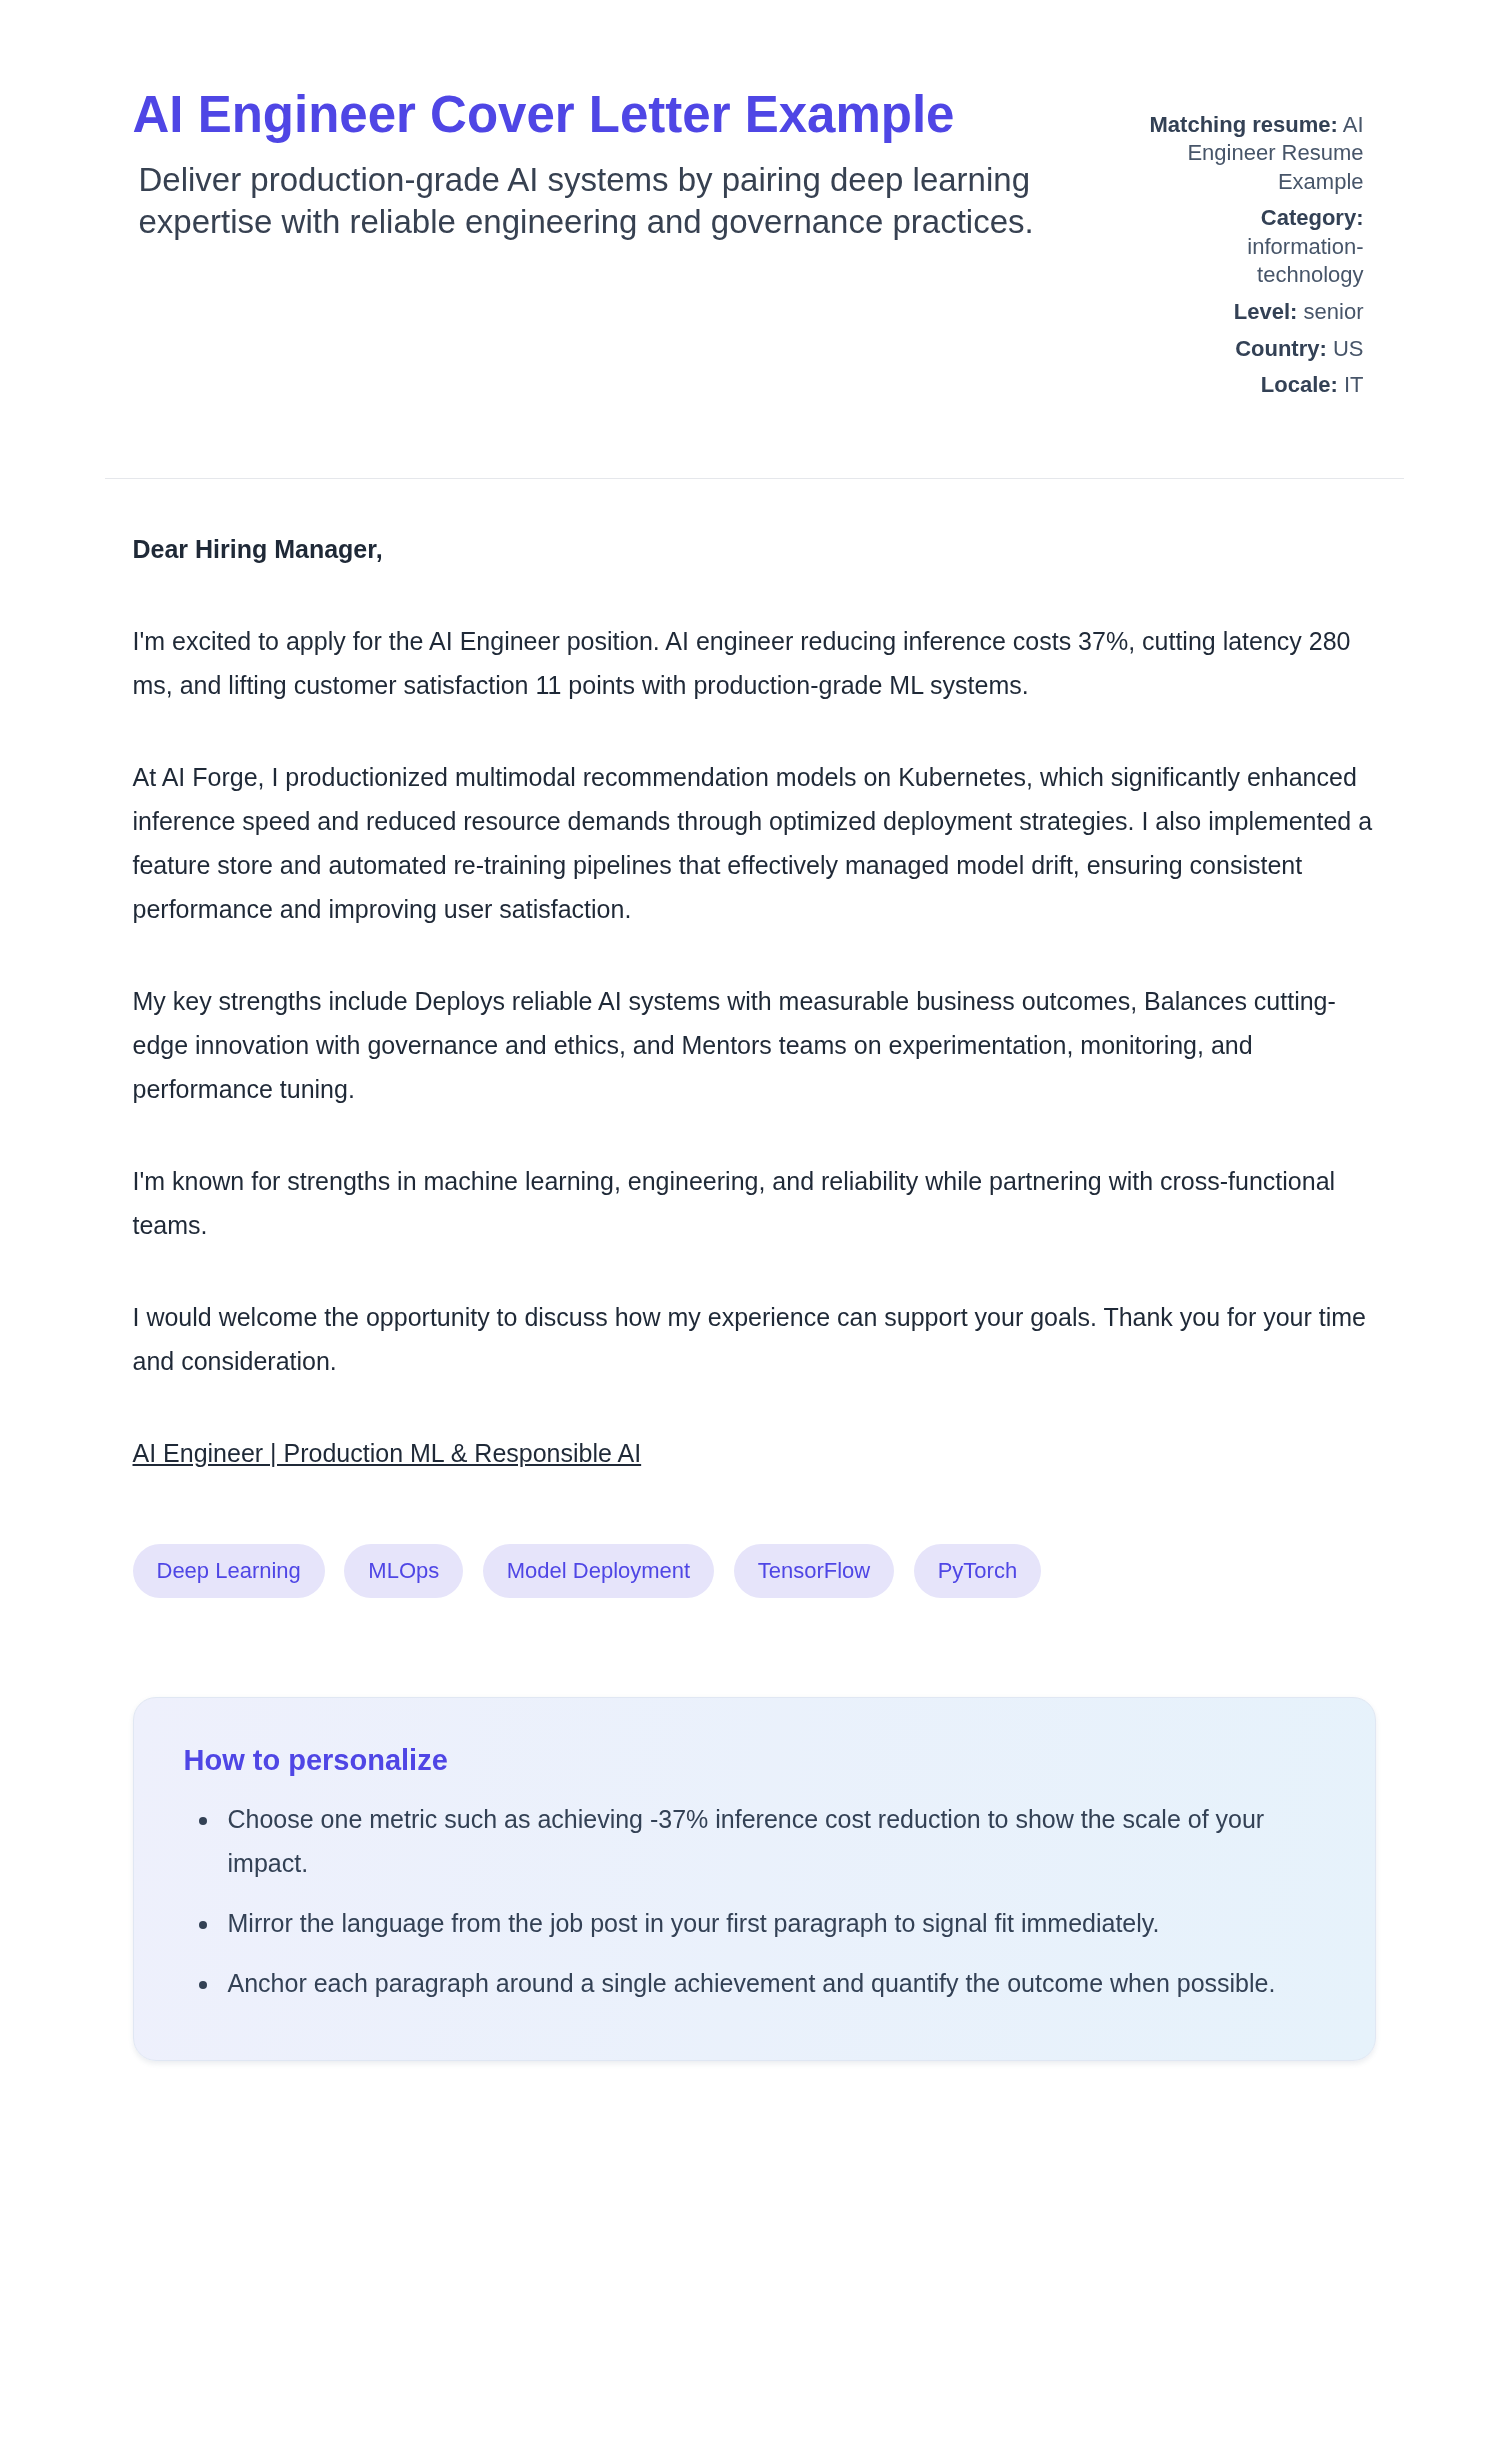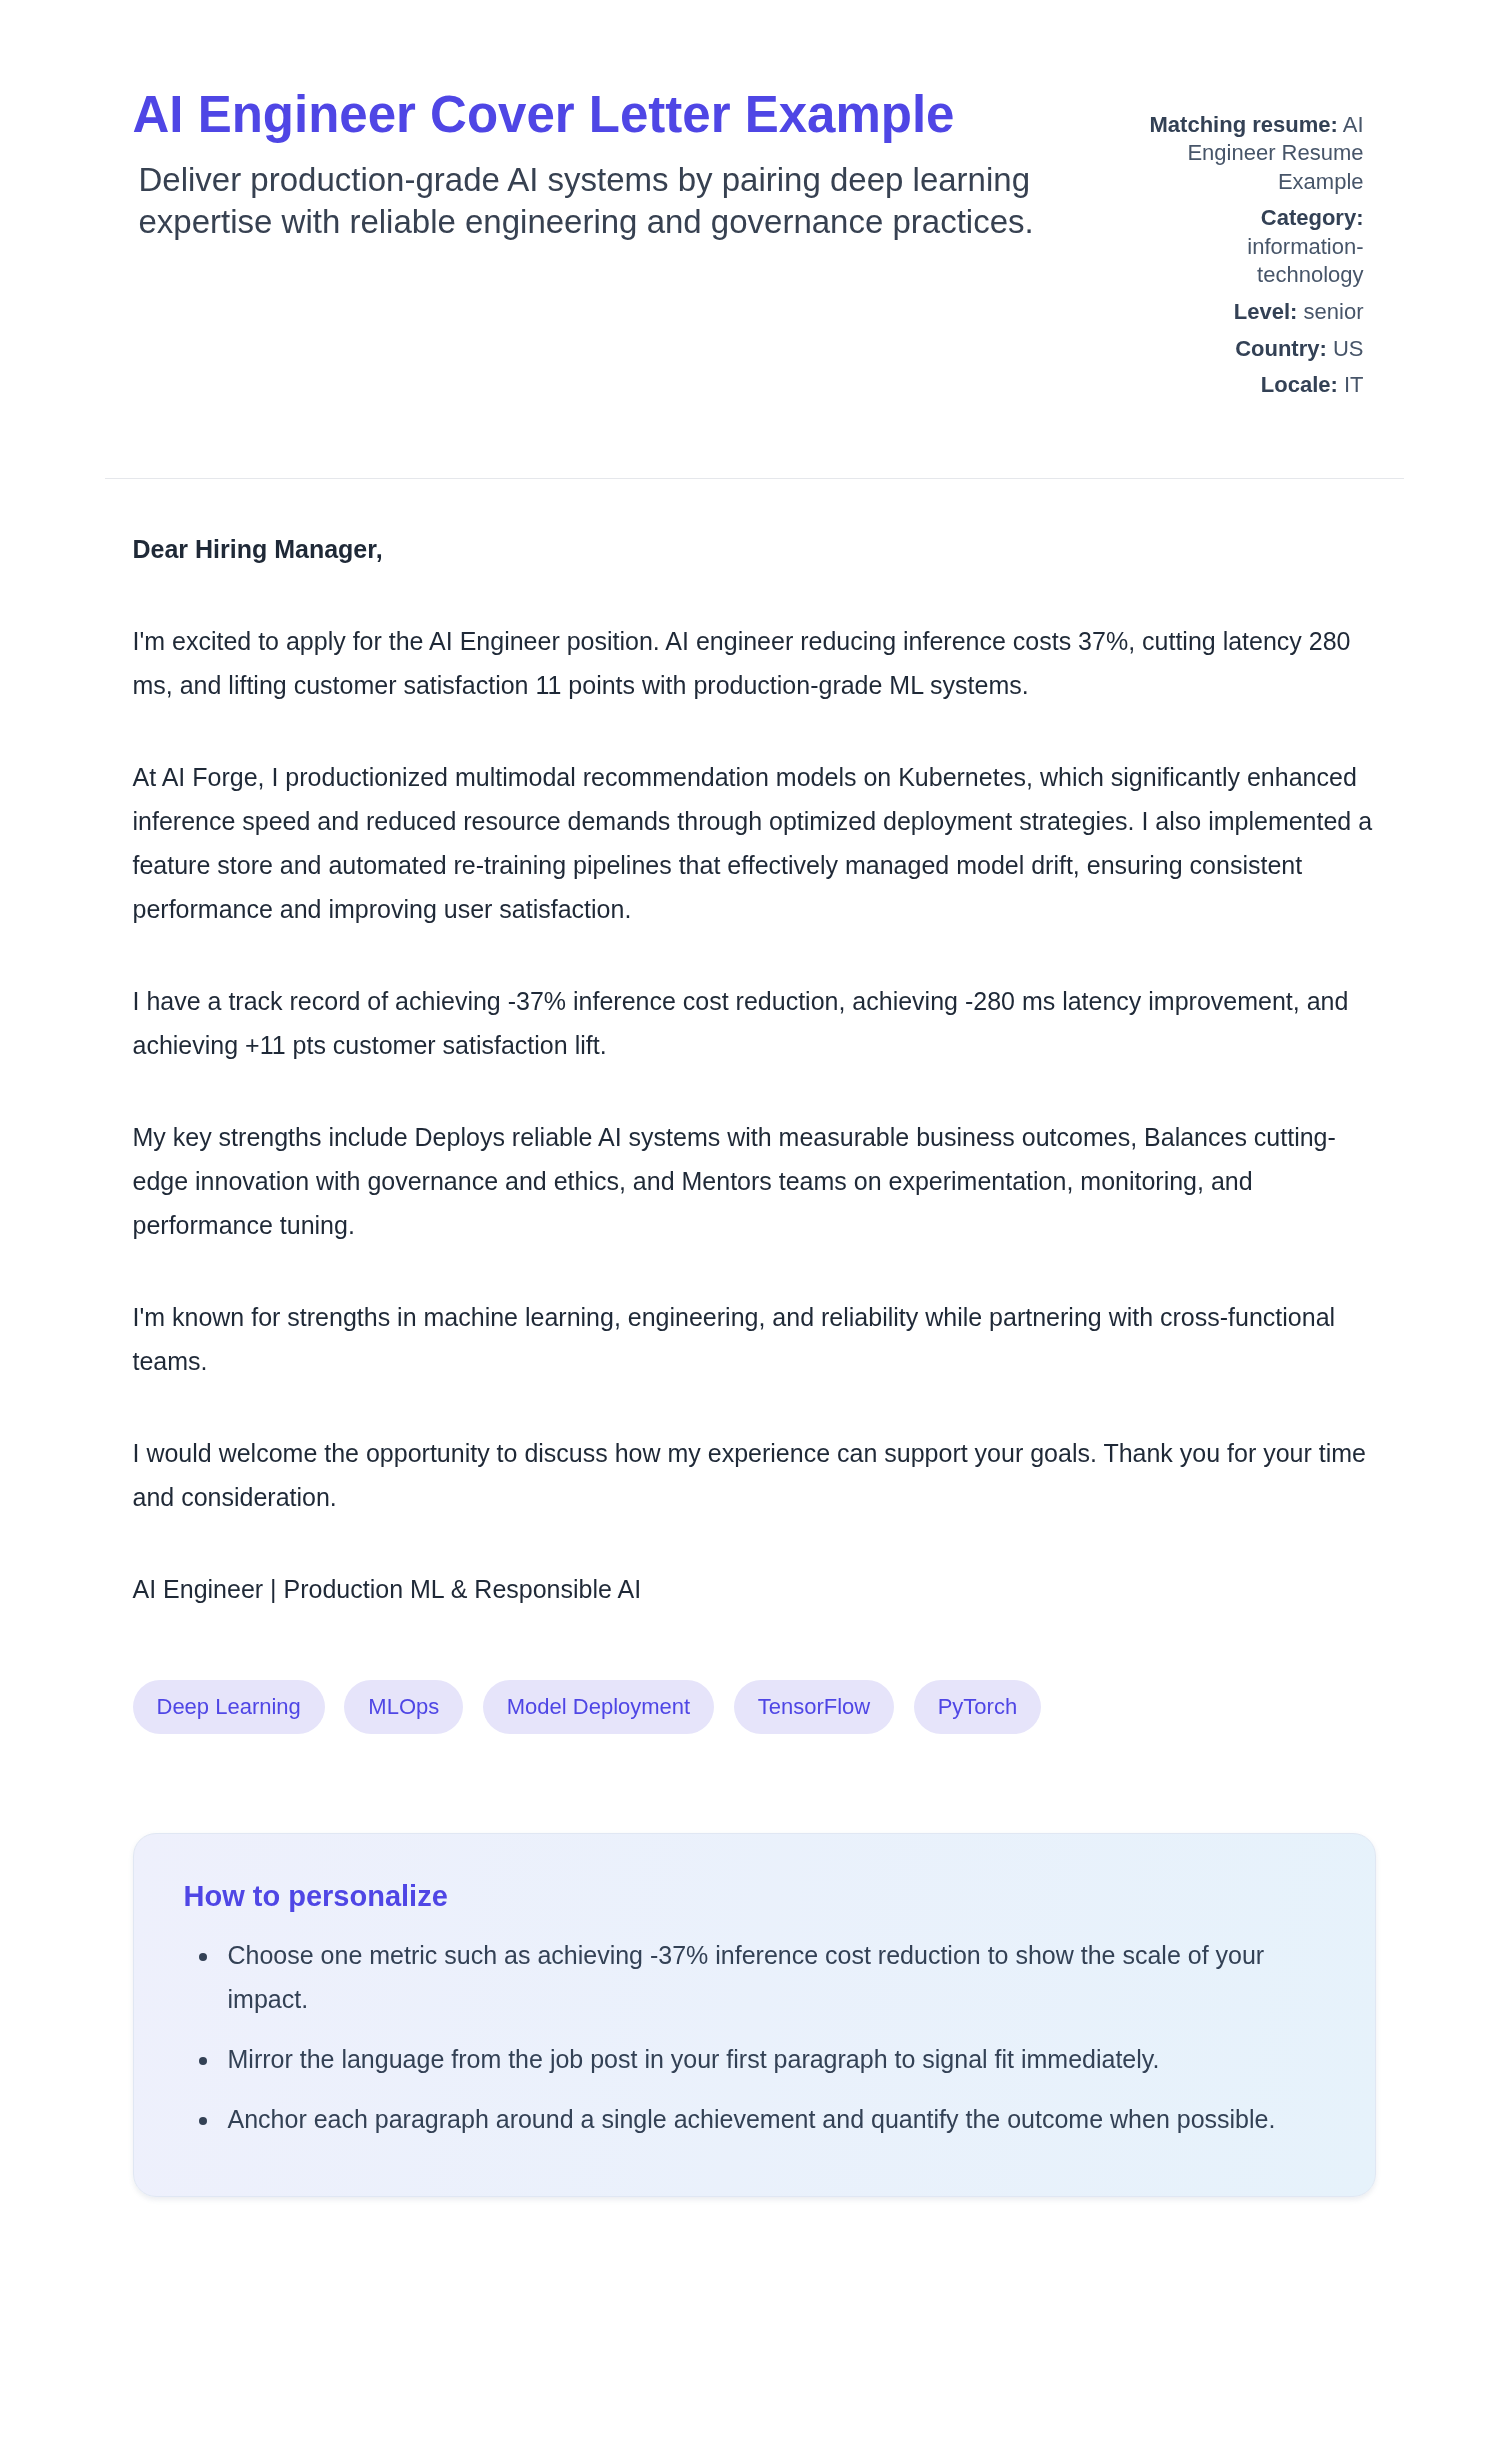--- a/index.html
+++ b/index.html
@@ -74,20 +74,21 @@
   .signature-name {
     margin: 78px 0 0;
     font-size: 27px;
     font-weight: 700;
     color: var(--signature, #111827);
   }
   .signature-role {
     margin: 23px 0 0;
     font-size: 25px;
     color: var(--tip-text, #334155);
+    text-decoration: underline;
   }
   .tags {
     margin-top: 69px;
     display: flex;
     flex-wrap: wrap;
     gap: 19.5px;
   }
   .tag-pill {
     display: inline-block;
     background: var(--tag-bg, #e6e4fa);
@@ -141,21 +142,20 @@
       <div><strong>Locale:</strong> <span>IT</span></div>
     </aside>
   </div>
 
   <hr class="divider">
 
   <section class="letter">
     <p class="greeting">Dear Hiring Manager,</p>
     <p>I'm excited to apply for the AI Engineer position. AI engineer reducing inference costs 37%, cutting latency 280 ms, and lifting customer satisfaction 11 points with production-grade ML systems.</p>
     <p>At AI Forge, I productionized multimodal recommendation models on Kubernetes, which significantly enhanced inference speed and reduced resource demands through optimized deployment strategies. I also implemented a feature store and automated re-training pipelines that effectively managed model drift, ensuring consistent performance and improving user satisfaction.</p>
-    <p>I have a track record of achieving -37% inference cost reduction, achieving -280 ms latency improvement, and achieving +11 pts customer satisfaction lift.</p>
     <p>My key strengths include Deploys reliable AI systems with measurable business outcomes, Balances cutting-edge innovation with governance and ethics, and Mentors teams on experimentation, monitoring, and performance tuning.</p>
     <p>I'm known for strengths in machine learning, engineering, and reliability while partnering with cross-functional teams.</p>
     <p>I would welcome the opportunity to discuss how my experience can support your goals. Thank you for your time and consideration.</p>
     <p class="signature-role">AI Engineer | Production ML &amp; Responsible AI</p>
   </section>
 
   <div class="tags">
     <span class="tag-pill">Deep Learning</span>
     <span class="tag-pill">MLOps</span>
     <span class="tag-pill">Model Deployment</span>

